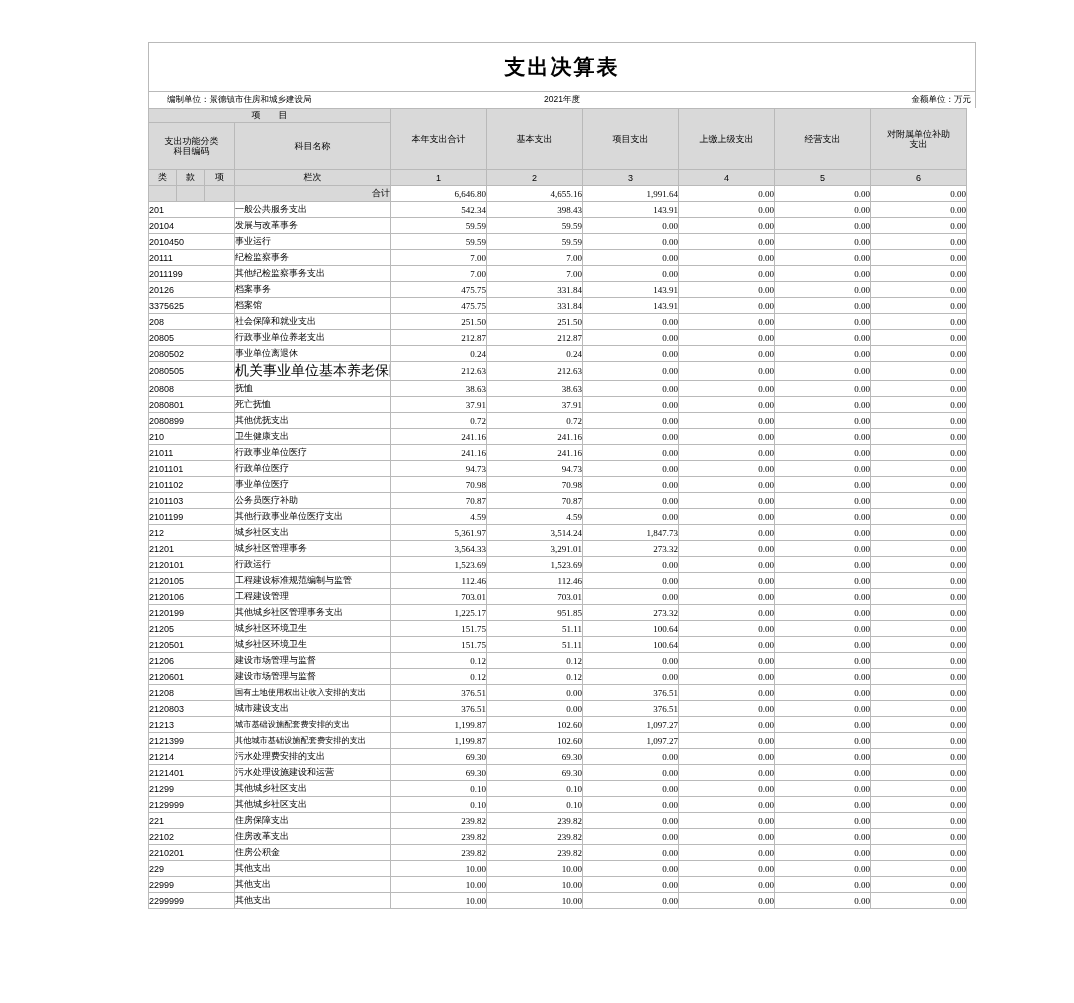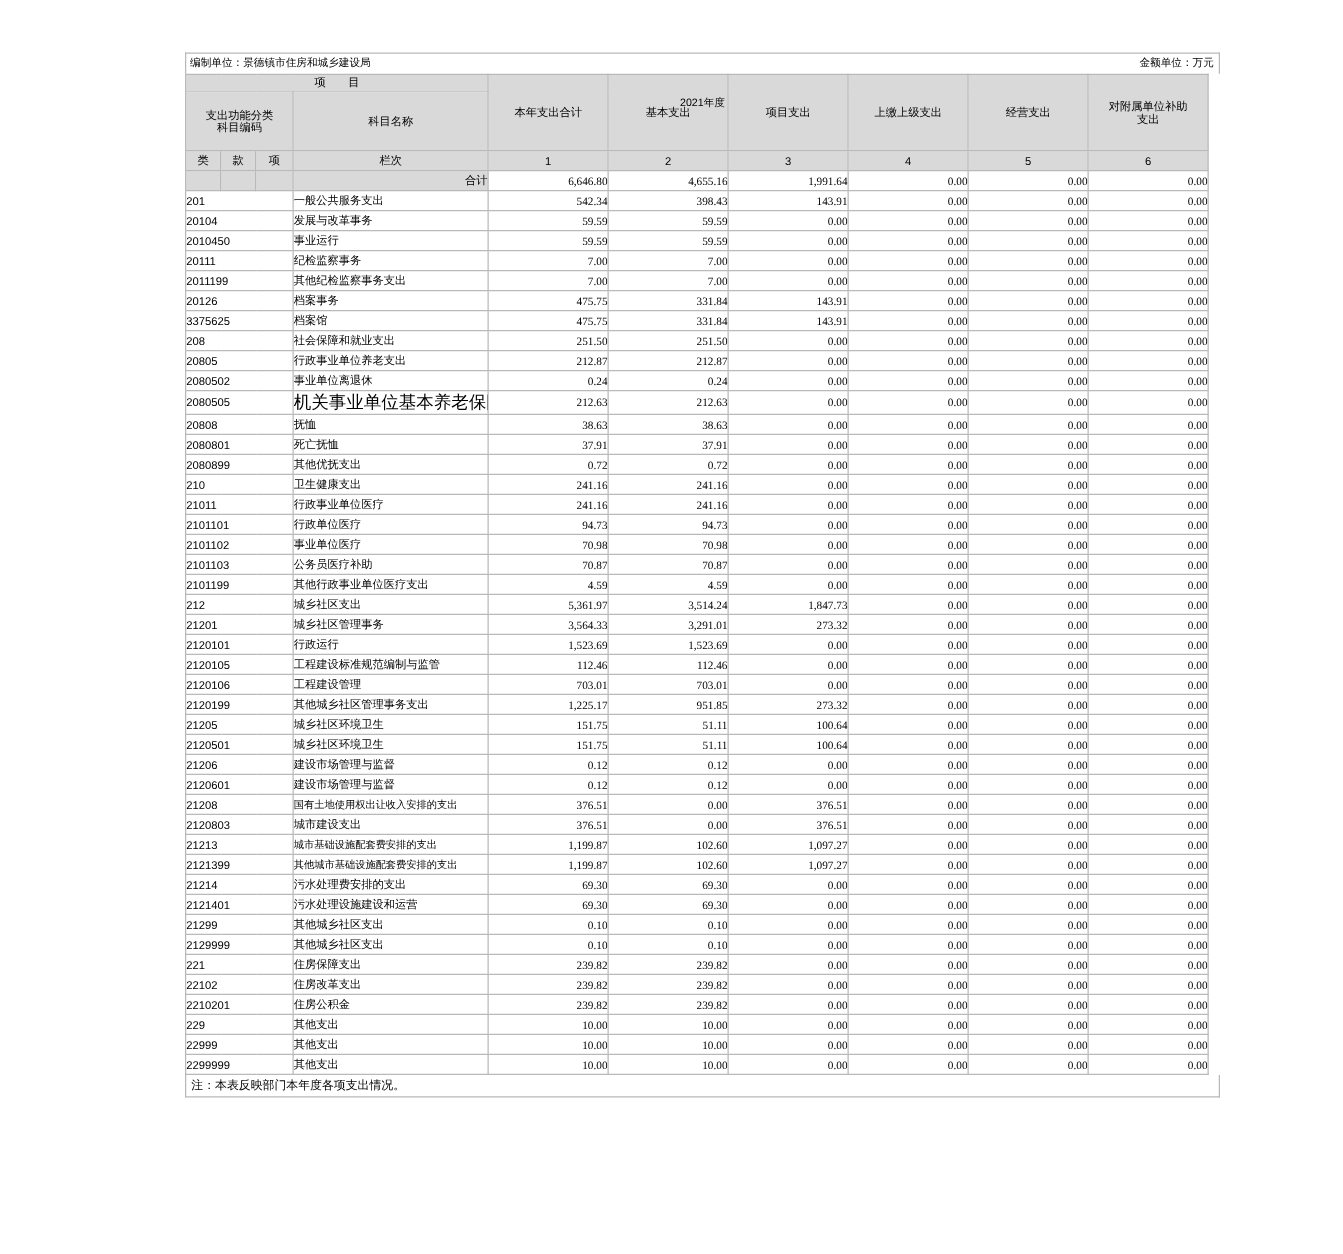--- a/index.html
+++ b/index.html
@@ -115,24 +115,27 @@
     justify-content: center;
     line-height: 1.15;
   }
 </style>
 </head>
 <body>
 
 <div id="page">
   <div class="sheet">
 
+    <div class="title-row">
+      <div class="title">支出决算表</div>
+    </div>
 
     <div class="topnote">
-      <div class="cell note-left" style="left:3px;">编制单位：景德镇市住房和城乡建设局</div>
-      <div class="cell" style="left:395px;margin-top:32px;">2021年度</div>
+      <div class="cell note-left" style="left:18px;">编制单位：景德镇市住房和城乡建设局</div>
+      <div class="cell" style="left:395px;">2021年度</div>
       <div class="cell note-right">金额单位：万元</div>
     </div>
 
     <table class="main">
       <colgroup>
         <col style="width:28px">
         <col style="width:28px">
         <col style="width:30px">
         <col style="width:156px">
         <col style="width:96px">
@@ -628,15 +631,14 @@
             <td class="num">10.00</td>
             <td class="num">10.00</td>
             <td class="num">0.00</td>
             <td class="num">0.00</td>
             <td class="num">0.00</td>
             <td class="num">0.00</td>
           </tr>
         </tbody>
     </table>
 
-    <div class="footer">注：本表反映部门本年度各项支出情况。</div>
   </div>
 </div>
 
 </body></html>

